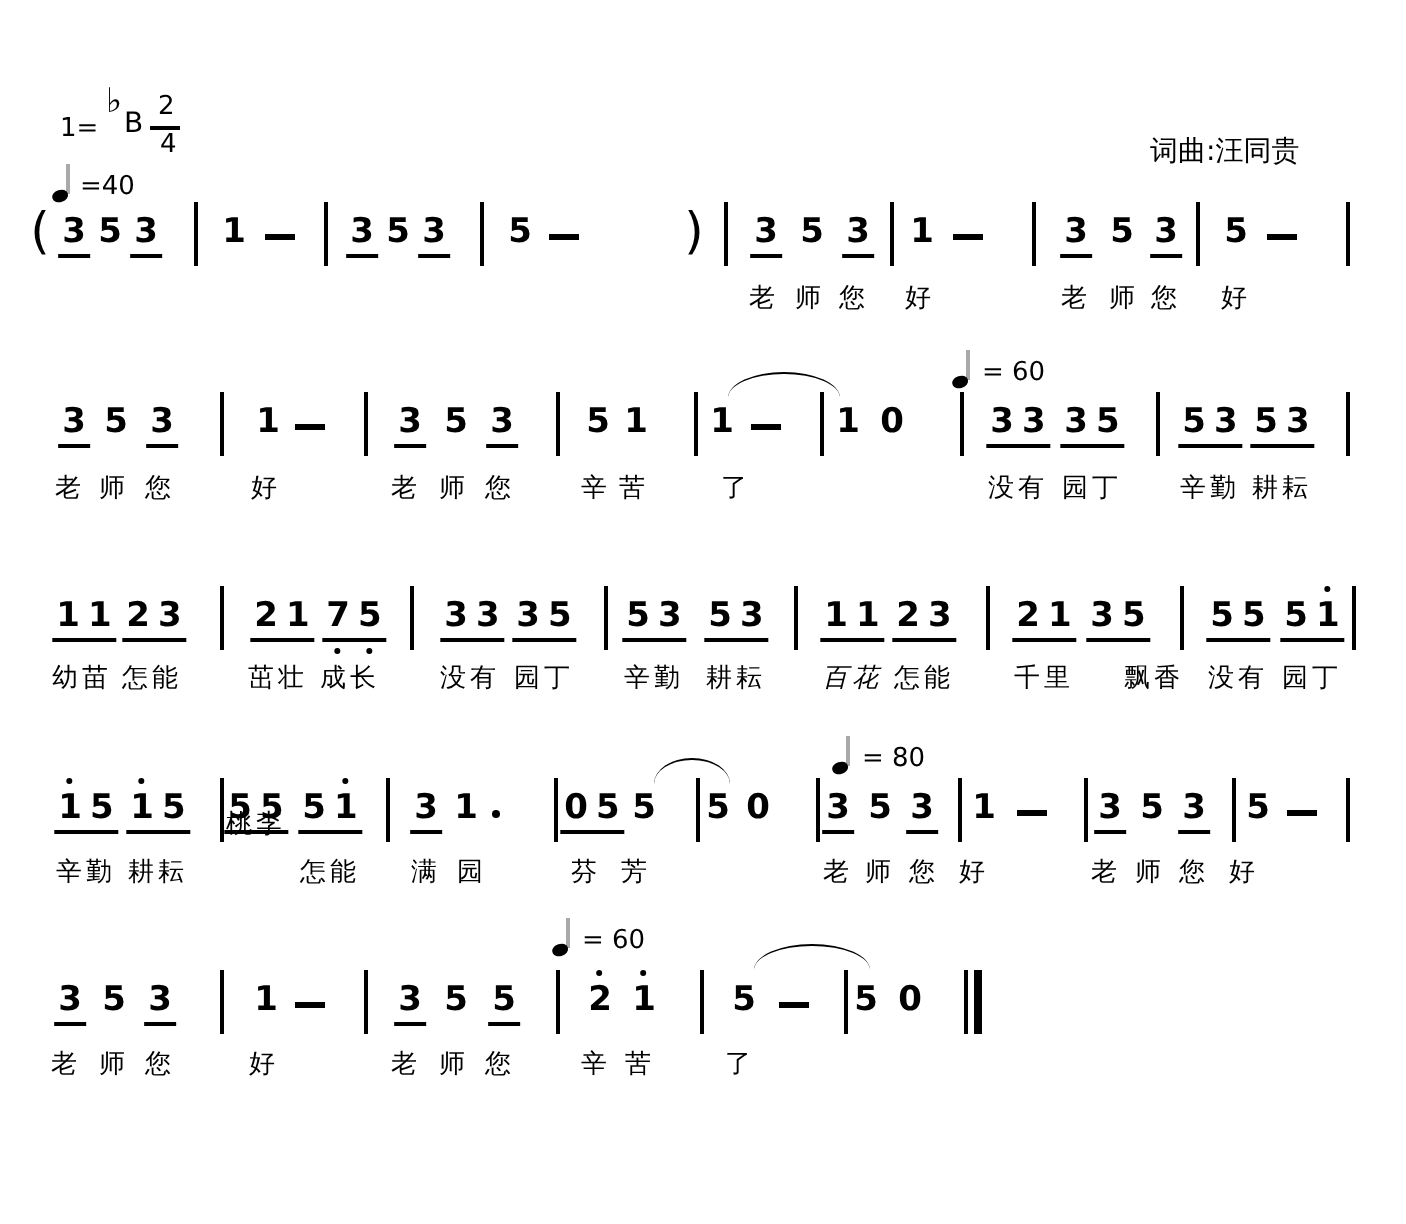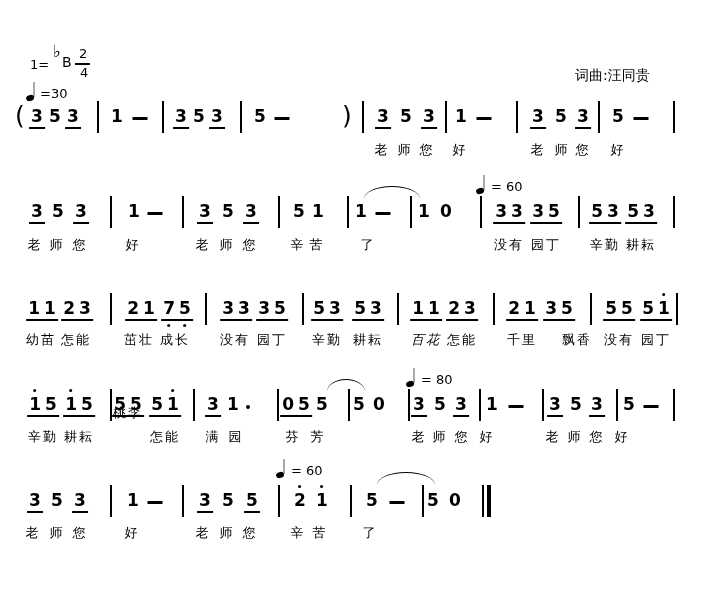--- a/index.html
+++ b/index.html
@@ -59,21 +59,21 @@
     <span class="kletter">B</span>
     <span class="mnum">2</span>
     <span class="mline"></span>
     <span class="mden">4</span>
   </div>
   <div class="htempo">
     <span class="qnote">
         <span class="stem"></span>
         <span class="nhead"></span>
       </span>
-    <span class="tlabel">=30</span>
+    <span class="tlabel">=40</span>
   </div>
   <div id="scorebody">
       <div class="paren" style="left: 20px; top: 100px;">(</div>
       <div class="note u" style="left: 37px; top: 106px;">
         <span class="d">3</span>
       </div>
       <div class="note" style="left: 55px; top: 106px;">
         <span class="d">5</span>
       </div>
       <div class="note u" style="left: 73px; top: 106px;">
@@ -381,21 +381,21 @@
       <div class="lyric" style="left: 318px; top: 429px;">芳</div>
       <div class="lyric" style="left: 419px; top: 429px;">老</div>
       <div class="lyric" style="left: 440px; top: 429px;">师</div>
       <div class="lyric" style="left: 462px; top: 429px;">您</div>
       <div class="lyric" style="left: 487px; top: 429px;">好</div>
       <div class="lyric" style="left: 553px; top: 429px;">老</div>
       <div class="lyric" style="left: 575px; top: 429px;">师</div>
       <div class="lyric" style="left: 597px; top: 429px;">您</div>
       <div class="lyric" style="left: 622px; top: 429px;">好</div>
       <div class="slur" style="left: 327px; top: 379px; width: 38px;"></div>
-      <div class="tempo" style="left: 406px; top: 368px;">
+      <div class="tempo" style="left: 416px; top: 368px;">
         <span class="qnote">
           <span class="stem"></span>
           <span class="nhead"></span>
         </span>
         <span class="tlabel">= 80</span>
       </div>
       <div class="note u" style="left: 35px; top: 490px;">
         <span class="d">3</span>
       </div>
       <div class="note" style="left: 57px; top: 490px;">

